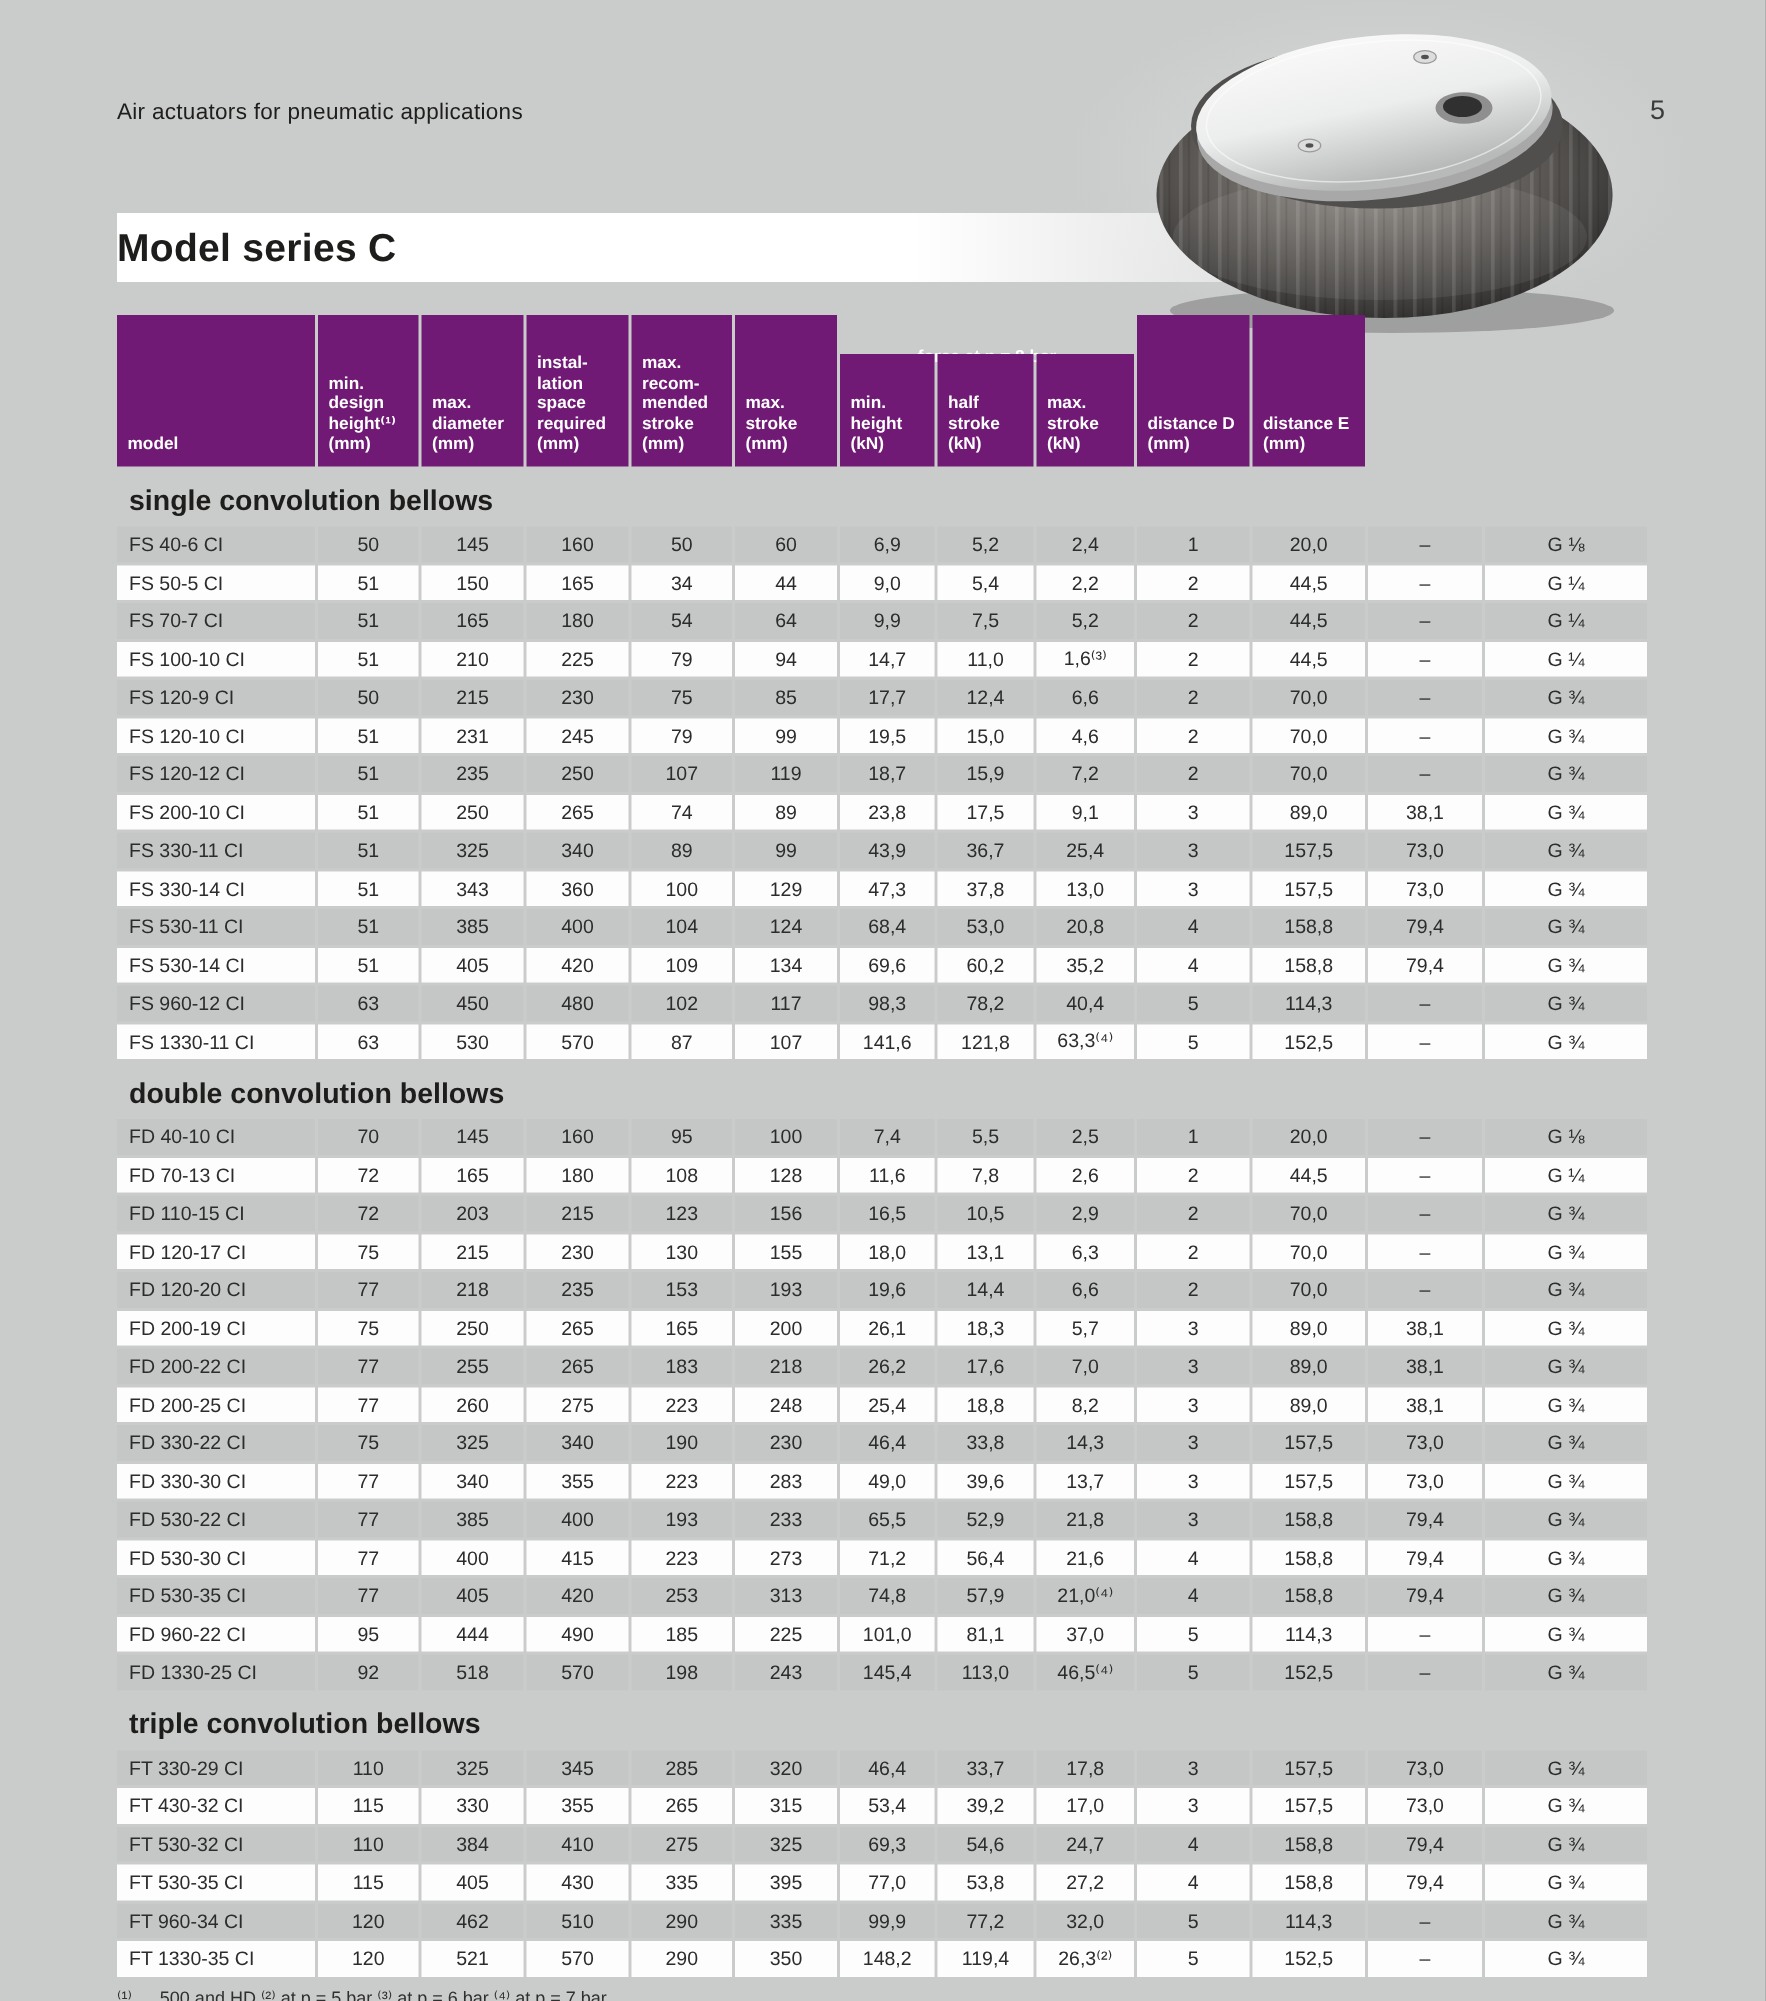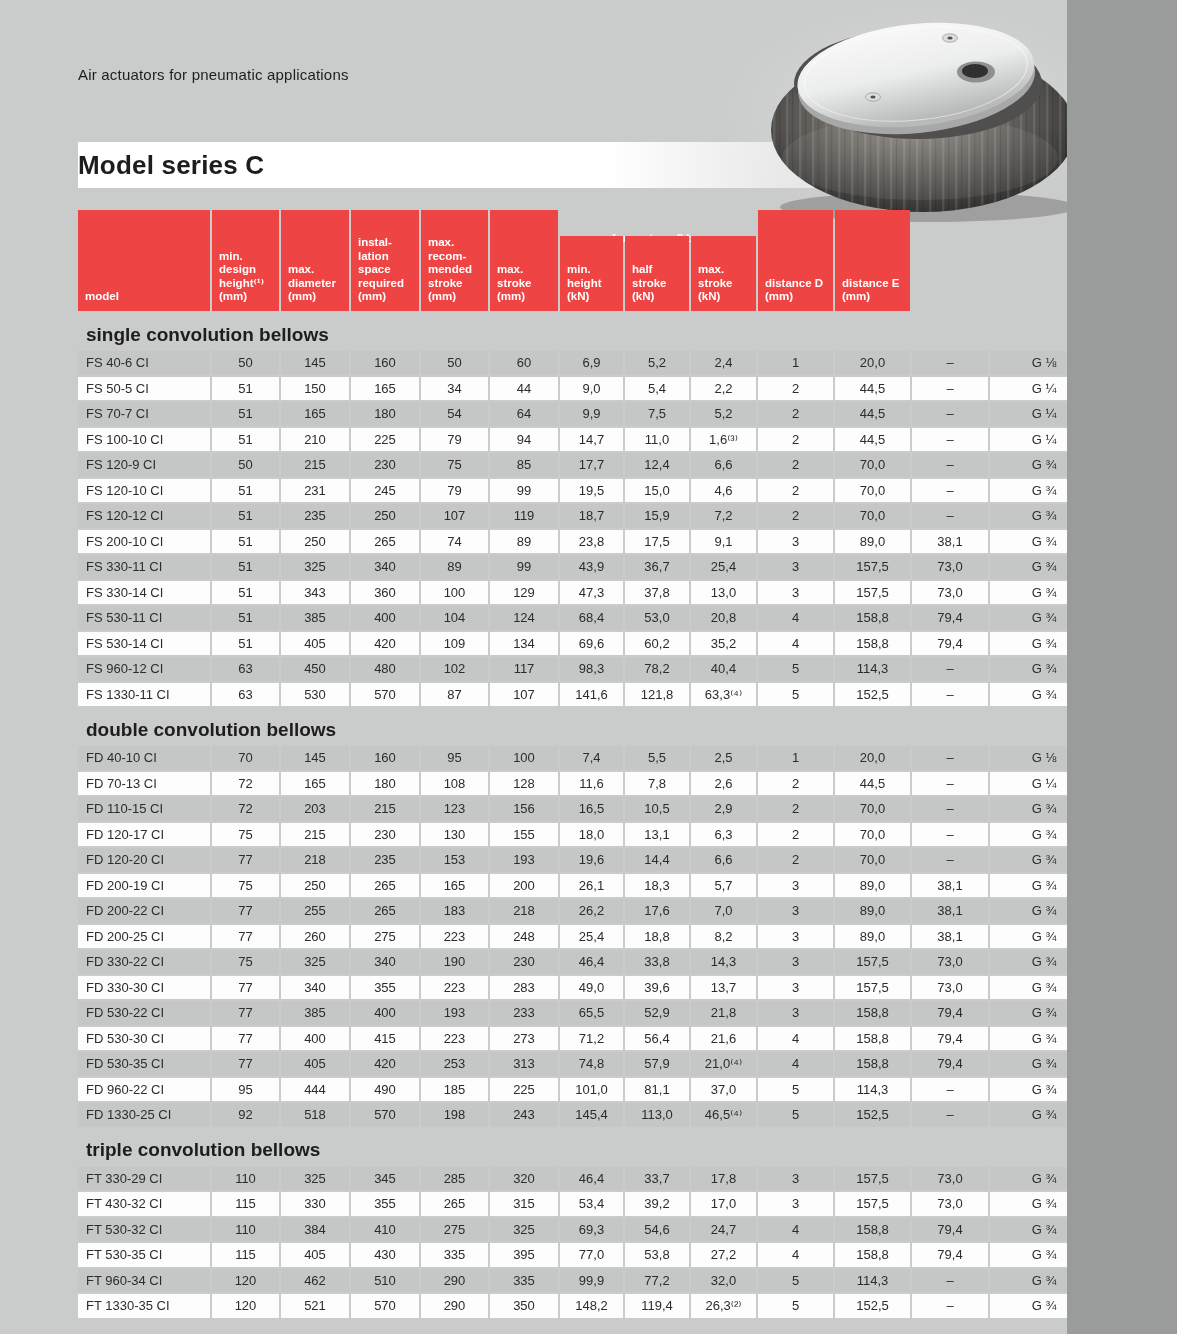--- a/index.html
+++ b/index.html
@@ -1,19 +1,19 @@
 <!DOCTYPE html>
 <html><head>
 <meta charset="utf-8">
 <style>
   * { box-sizing: border-box; margin: 0; padding: 0; }
   html,body { background:#9a9c9b; }
   .page {
     position: relative;
-    width: 1067px; height: 1334px;
+    width: 1177px; height: 1334px;
     background: #cacccb;
     overflow: hidden;
     font-family: "Liberation Sans", "DejaVu Sans", sans-serif;
     color: #2c2c2c;
   }
   .page::before {
     content:""; position:absolute; left:640px; top:-40px; width:560px; height:300px;
     background: radial-gradient(closest-side, #d8dad9 0%, rgba(216,218,217,0) 75%);
     pointer-events:none;
   }
@@ -25,21 +25,21 @@
     display:flex; align-items:center; z-index:1;
   }
   .title-band h1 { font-size:26px; font-weight:bold; color:#1d1d1b; letter-spacing:0.2px; }
   .photo { position:absolute; left:760px; top:0; width:334px; height:228px; z-index:2; }
 
   .table-wrap { position:absolute; left:78px; top:210px; width:1020px; z-index:3; }
   .grid { display:grid; grid-template-columns:132px 67px 68px 68px 67px 68px 63px 64px 65px 75px 75px 76px 108px; column-gap:2px; }
 
   .thead { grid-template-rows:24px 75px; row-gap:2px; }
   .thead .hcell {
-    background:#ef4444; color:#fff; font-size:11.5px; font-weight:bold; line-height:1.18;
+    background:#701a75; color:#fff; font-size:11.5px; font-weight:bold; line-height:1.18;
     display:flex; align-items:flex-end; padding:0 4px 7px 7px; white-space:pre-line;
     grid-row:1 / span 2;
   }
   .thead .hgroup {
     background:#6d28d9; color:#fff; font-size:11.5px; font-weight:bold;
     grid-column:7 / span 3; grid-row:1;
     display:flex; align-items:center; justify-content:center; white-space:nowrap;margin-top:28px;
   }
   .thead .hsub { grid-row:2; }
 
@@ -669,14 +669,17 @@
           <div class="cell c7">119,4</div>
           <div class="cell c8">26,3⁽²⁾</div>
           <div class="cell c9">5</div>
           <div class="cell c10">152,5</div>
           <div class="cell c11">–</div>
           <div class="cell c12">G ¾</div>
         </div>
       </div>
   </div>
 
+  <div class="footnote">
+    <span>⁽¹⁾ … 500 and HD   ⁽²⁾ at p = 5 bar   ⁽³⁾ at p = 6 bar   ⁽⁴⁾ at p = 7 bar</span>
+  </div>
 
 </div>
 
 </body></html>

